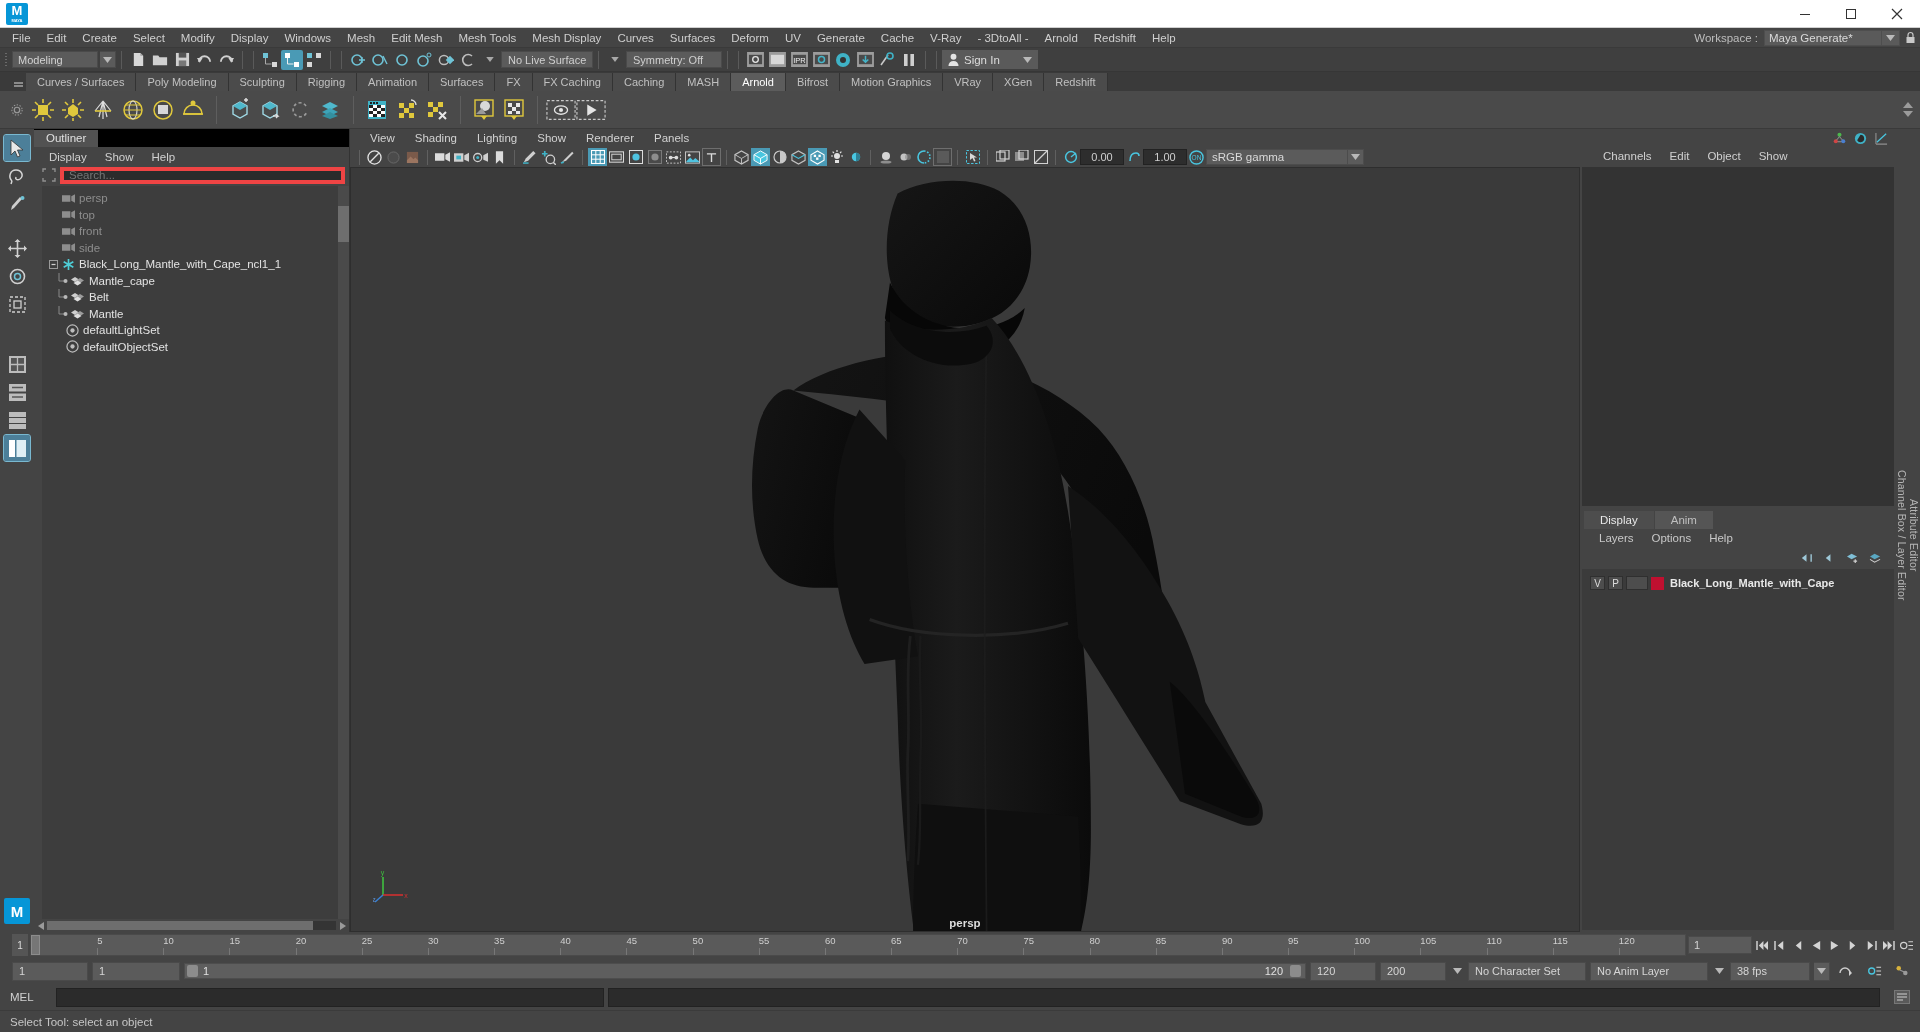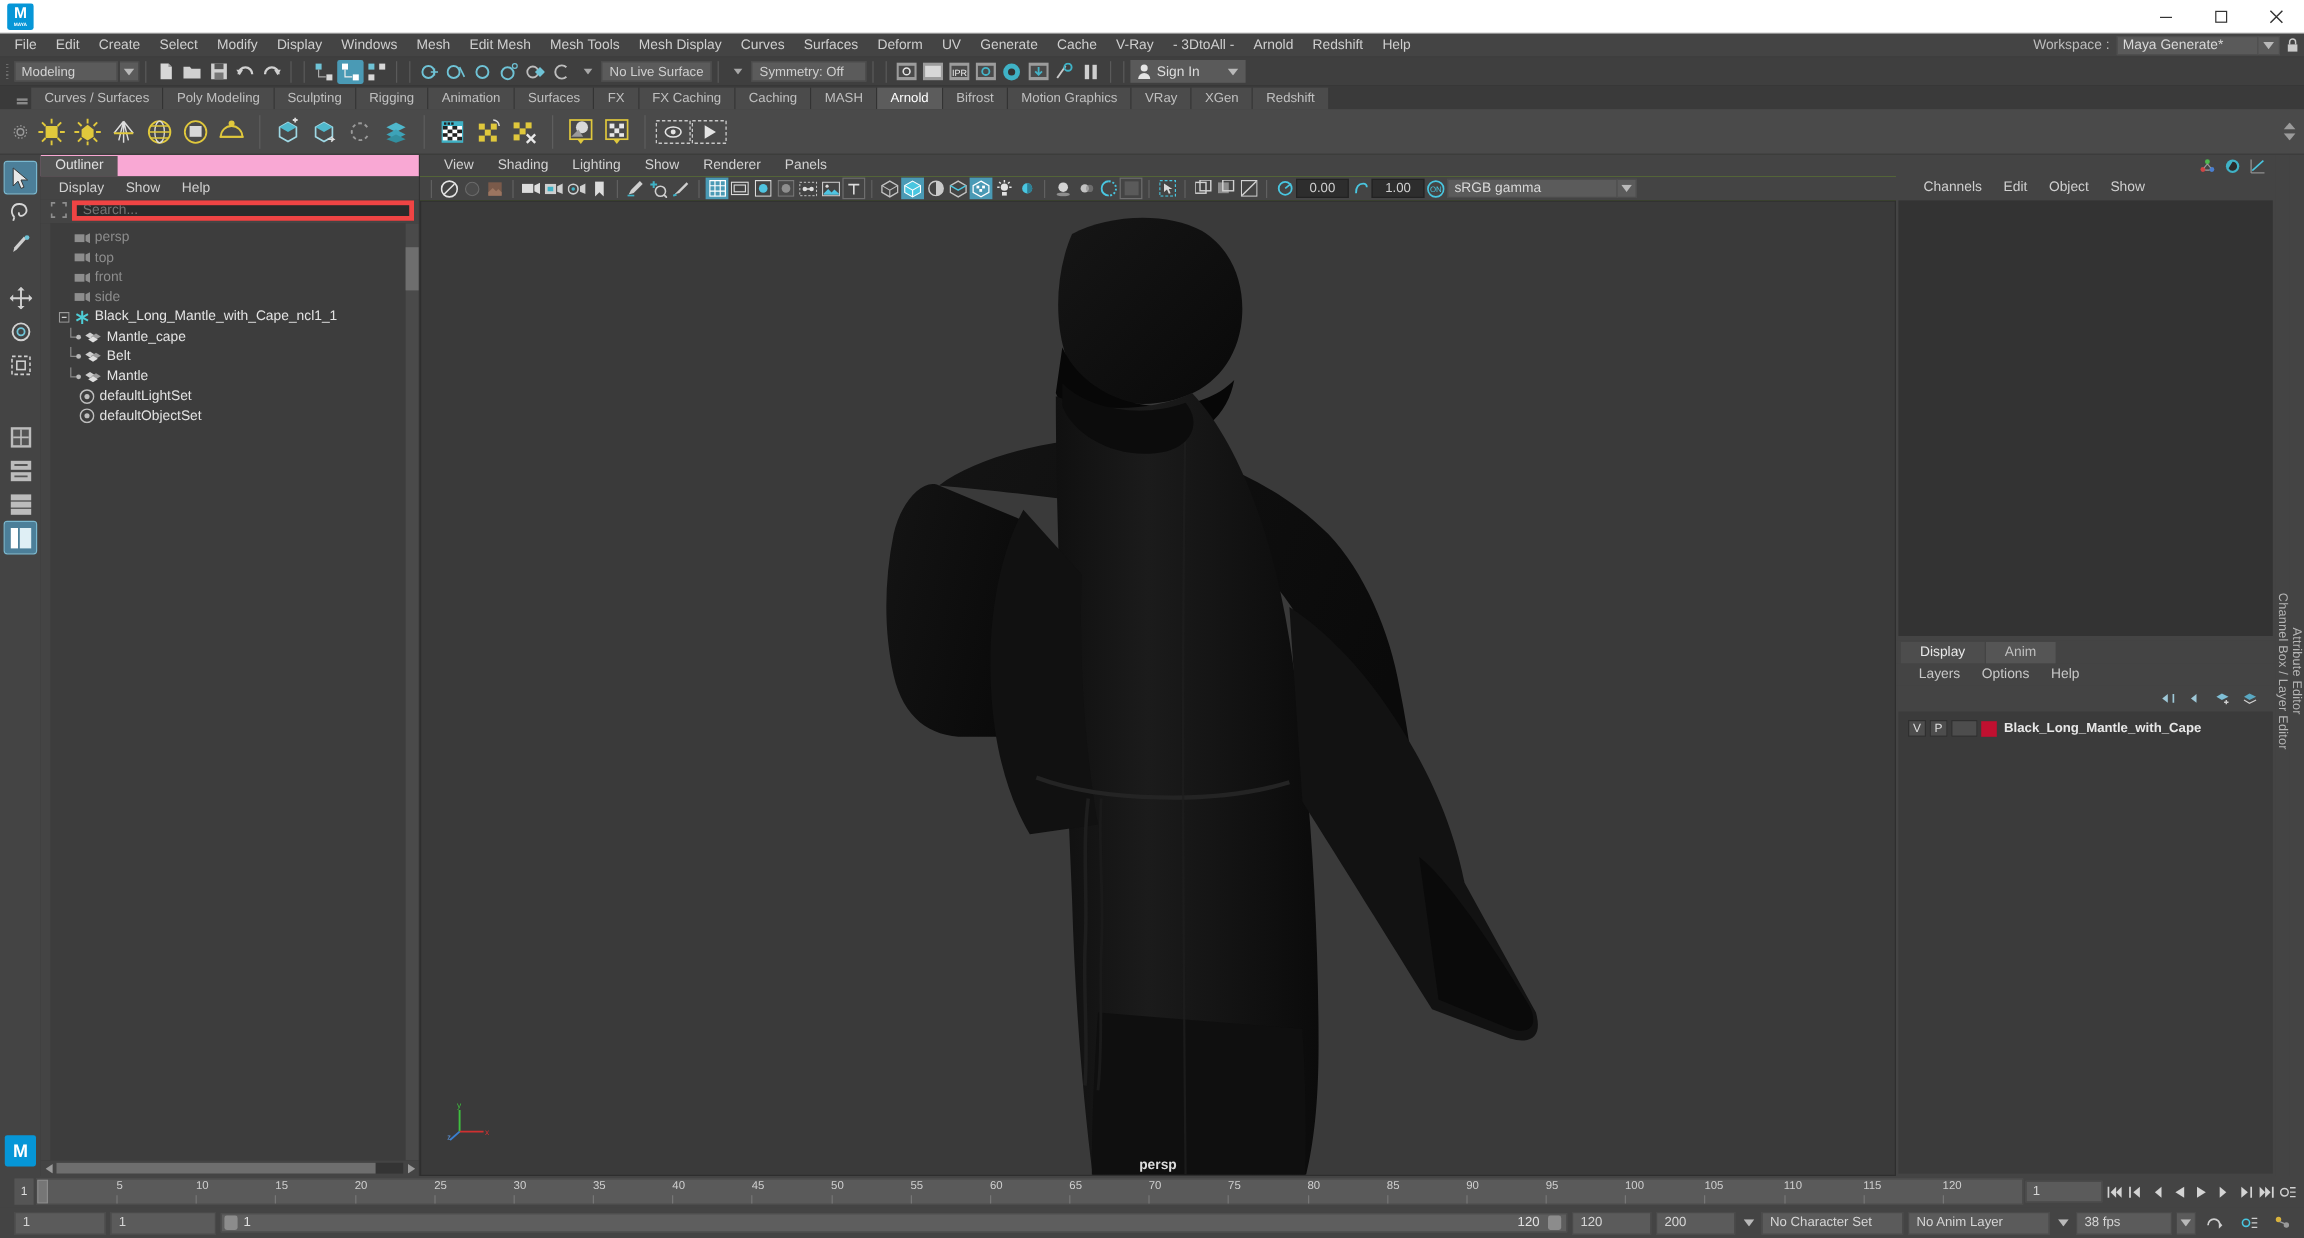--- a/index.html
+++ b/index.html
@@ -115,21 +115,21 @@
   }
   .tool-btn.active { background: #4c7f99; outline: 1px solid #79b8d0; }
   .tool-gap { height: 16px; }
   .maya-badge { margin-top: auto; margin-bottom: 8px; width: 26px; height: 26px;
      background: #0696d7; color:#fff; font-weight:bold; font-size:15px; display:flex;
      align-items:center; justify-content:center; border-radius:2px; }
 
   
   .outliner { width: 316px; background: #3d3d3d; display:flex; flex-direction: column;
      flex: 0 0 316px; border-right: 1px solid #333; }
-  .panel-tabrow { height: 18px; display:flex; align-items:flex-end; background:#f9a8d4; }
+  .panel-tabrow { height: 18px; display:flex; align-items:flex-end; background:#000000; }
   .panel-tab { background:#525252; color:#e0e0e0; font-size:11.5px; height:17px; line-height:17px;
      padding: 0 12px; }
   .panel-menu { height: 19px; display:flex; align-items:center; background:#444; padding-left: 6px; gap: 0; }
   .panel-menu .mi { font-size: 11.5px; padding: 0 9px; color: #d0d0d0; }
   .search-row { height: 20px; display:flex; align-items:center; background:#444; padding: 0 4px 2px 4px; }
   .search-ico { width: 22px; display:flex; align-items:center; justify-content:center; }
   .search-input {
     flex:1; height: 17px; background:#2b2b2b; border: 4px solid #ef4444; color:#8a8a8a;
     font-size: 11.5px; padding: 0 5px; font-family: "Liberation Sans", sans-serif;
   }
@@ -1462,15 +1462,31 @@
     </div>
     <div style="width:24px;display:flex;align-items:center;justify-content:center">
       <svg width="15" height="14" viewBox="0 0 16 14">
           <circle cx="4" cy="4" r="2.4" fill="#d8b23c"></circle>
           <circle cx="11" cy="9" r="2.4" fill="#9a9a9a"></circle>
           <path d="M5 6 L10 8" stroke="#9a9a9a" stroke-width="1.2"></path>
         </svg>
     </div>
   </div>
 
-
+  <div class="melrow">
+    <div class="mel-label">MEL</div>
+    <div class="mel-input"></div>
+    <div class="mel-output"></div>
+    <div style="position:absolute; right:10px; display:flex; gap:8px; align-items:center;">
+      <span>
+        <svg width="16" height="14" viewBox="0 0 16 14">
+            <rect x="0.5" y="0.5" width="15" height="13" fill="#5a5a5a" stroke="#777"></rect>
+            <path d="M3 4 h10 M3 7 h10 M3 10 h6" stroke="#d0d0d0" stroke-width="1"></path>
+          </svg>
+      </span>
+    </div>
+  </div>
+
+  <div class="statusline">
+    <span>Select Tool: select an object</span>
+  </div>
 
 </div>
 
 </body></html>

